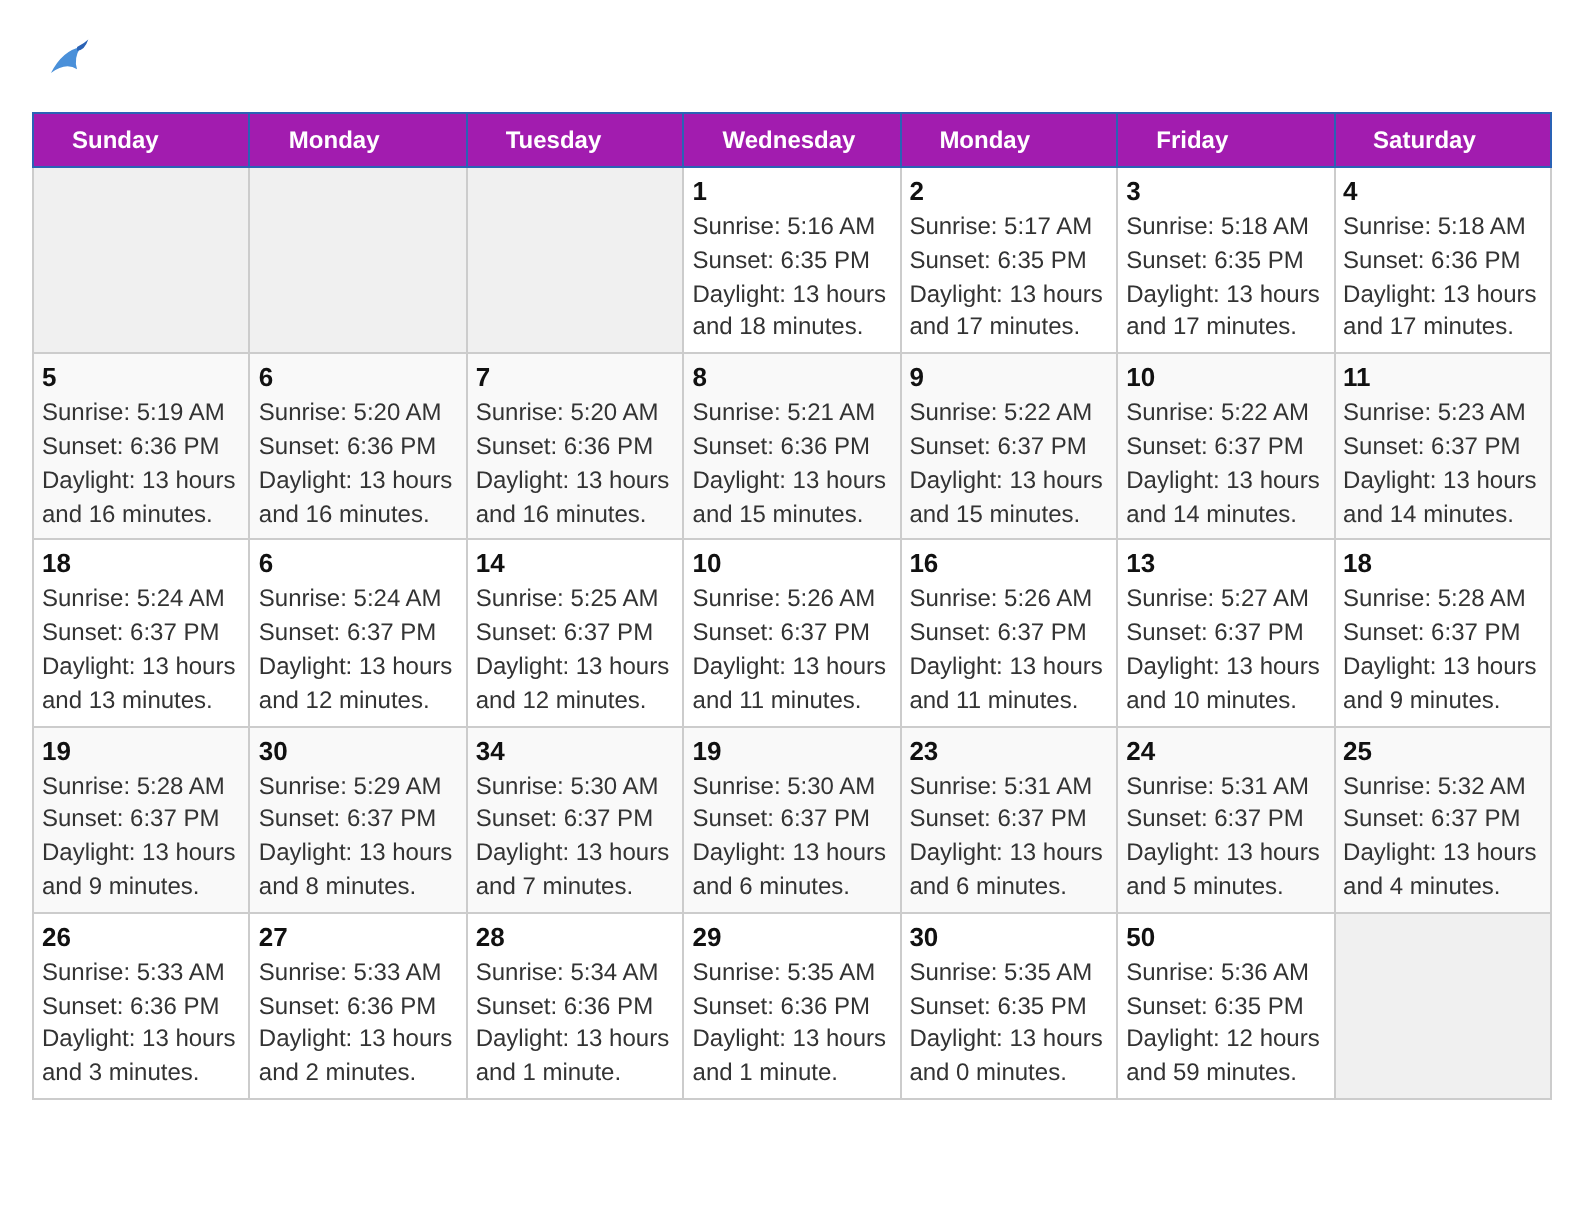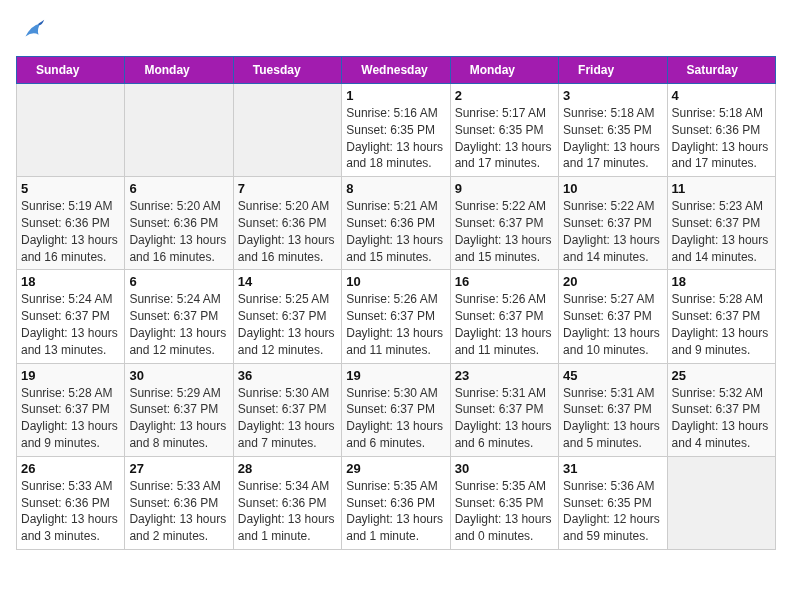--- a/index.html
+++ b/index.html
@@ -188,51 +188,51 @@
         </td>
         <td>
           <span class="day-num">10</span>
           <div class="day-info">Sunrise: 5:26 AM<br>Sunset: 6:37 PM<br>Daylight: 13 hours<br>and 11 minutes.</div>
         </td>
         <td>
           <span class="day-num">16</span>
           <div class="day-info">Sunrise: 5:26 AM<br>Sunset: 6:37 PM<br>Daylight: 13 hours<br>and 11 minutes.</div>
         </td>
         <td>
-          <span class="day-num">20</span>
+          <span class="day-num">13</span>
           <div class="day-info">Sunrise: 5:27 AM<br>Sunset: 6:37 PM<br>Daylight: 13 hours<br>and 10 minutes.</div>
         </td>
         <td>
           <span class="day-num">18</span>
           <div class="day-info">Sunrise: 5:28 AM<br>Sunset: 6:37 PM<br>Daylight: 13 hours<br>and 9 minutes.</div>
         </td>
       </tr>
       <tr>
         <td>
           <span class="day-num">19</span>
           <div class="day-info">Sunrise: 5:28 AM<br>Sunset: 6:37 PM<br>Daylight: 13 hours<br>and 9 minutes.</div>
         </td>
         <td>
           <span class="day-num">30</span>
           <div class="day-info">Sunrise: 5:29 AM<br>Sunset: 6:37 PM<br>Daylight: 13 hours<br>and 8 minutes.</div>
         </td>
         <td>
-          <span class="day-num">36</span>
+          <span class="day-num">34</span>
           <div class="day-info">Sunrise: 5:30 AM<br>Sunset: 6:37 PM<br>Daylight: 13 hours<br>and 7 minutes.</div>
         </td>
         <td>
           <span class="day-num">19</span>
           <div class="day-info">Sunrise: 5:30 AM<br>Sunset: 6:37 PM<br>Daylight: 13 hours<br>and 6 minutes.</div>
         </td>
         <td>
           <span class="day-num">23</span>
           <div class="day-info">Sunrise: 5:31 AM<br>Sunset: 6:37 PM<br>Daylight: 13 hours<br>and 6 minutes.</div>
         </td>
         <td>
-          <span class="day-num">45</span>
+          <span class="day-num">24</span>
           <div class="day-info">Sunrise: 5:31 AM<br>Sunset: 6:37 PM<br>Daylight: 13 hours<br>and 5 minutes.</div>
         </td>
         <td>
           <span class="day-num">25</span>
           <div class="day-info">Sunrise: 5:32 AM<br>Sunset: 6:37 PM<br>Daylight: 13 hours<br>and 4 minutes.</div>
         </td>
       </tr>
       <tr>
         <td>
           <span class="day-num">26</span>
@@ -248,19 +248,19 @@
         </td>
         <td>
           <span class="day-num">29</span>
           <div class="day-info">Sunrise: 5:35 AM<br>Sunset: 6:36 PM<br>Daylight: 13 hours<br>and 1 minute.</div>
         </td>
         <td>
           <span class="day-num">30</span>
           <div class="day-info">Sunrise: 5:35 AM<br>Sunset: 6:35 PM<br>Daylight: 13 hours<br>and 0 minutes.</div>
         </td>
         <td>
-          <span class="day-num">31</span>
+          <span class="day-num">50</span>
           <div class="day-info">Sunrise: 5:36 AM<br>Sunset: 6:35 PM<br>Daylight: 12 hours<br>and 59 minutes.</div>
         </td>
         <td class="empty-cell"></td>
       </tr>
     </tbody>
 </table>
 
 </body></html>

